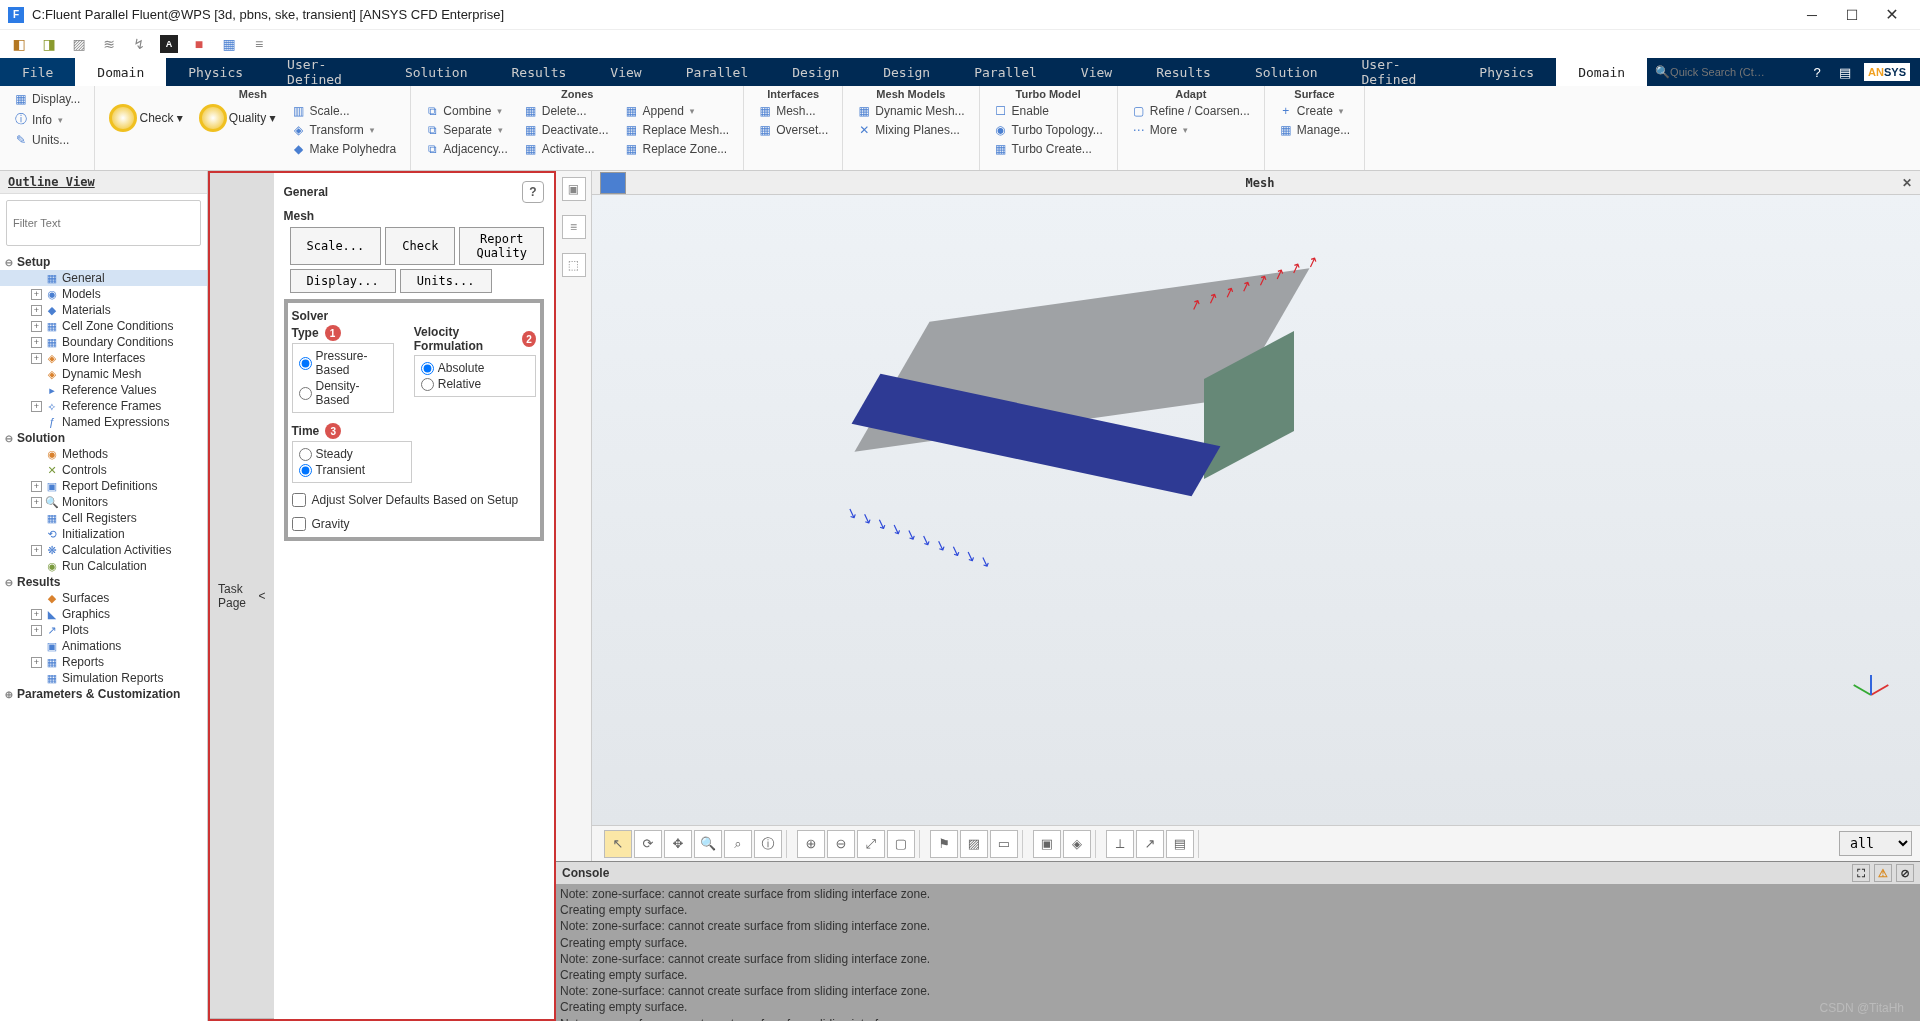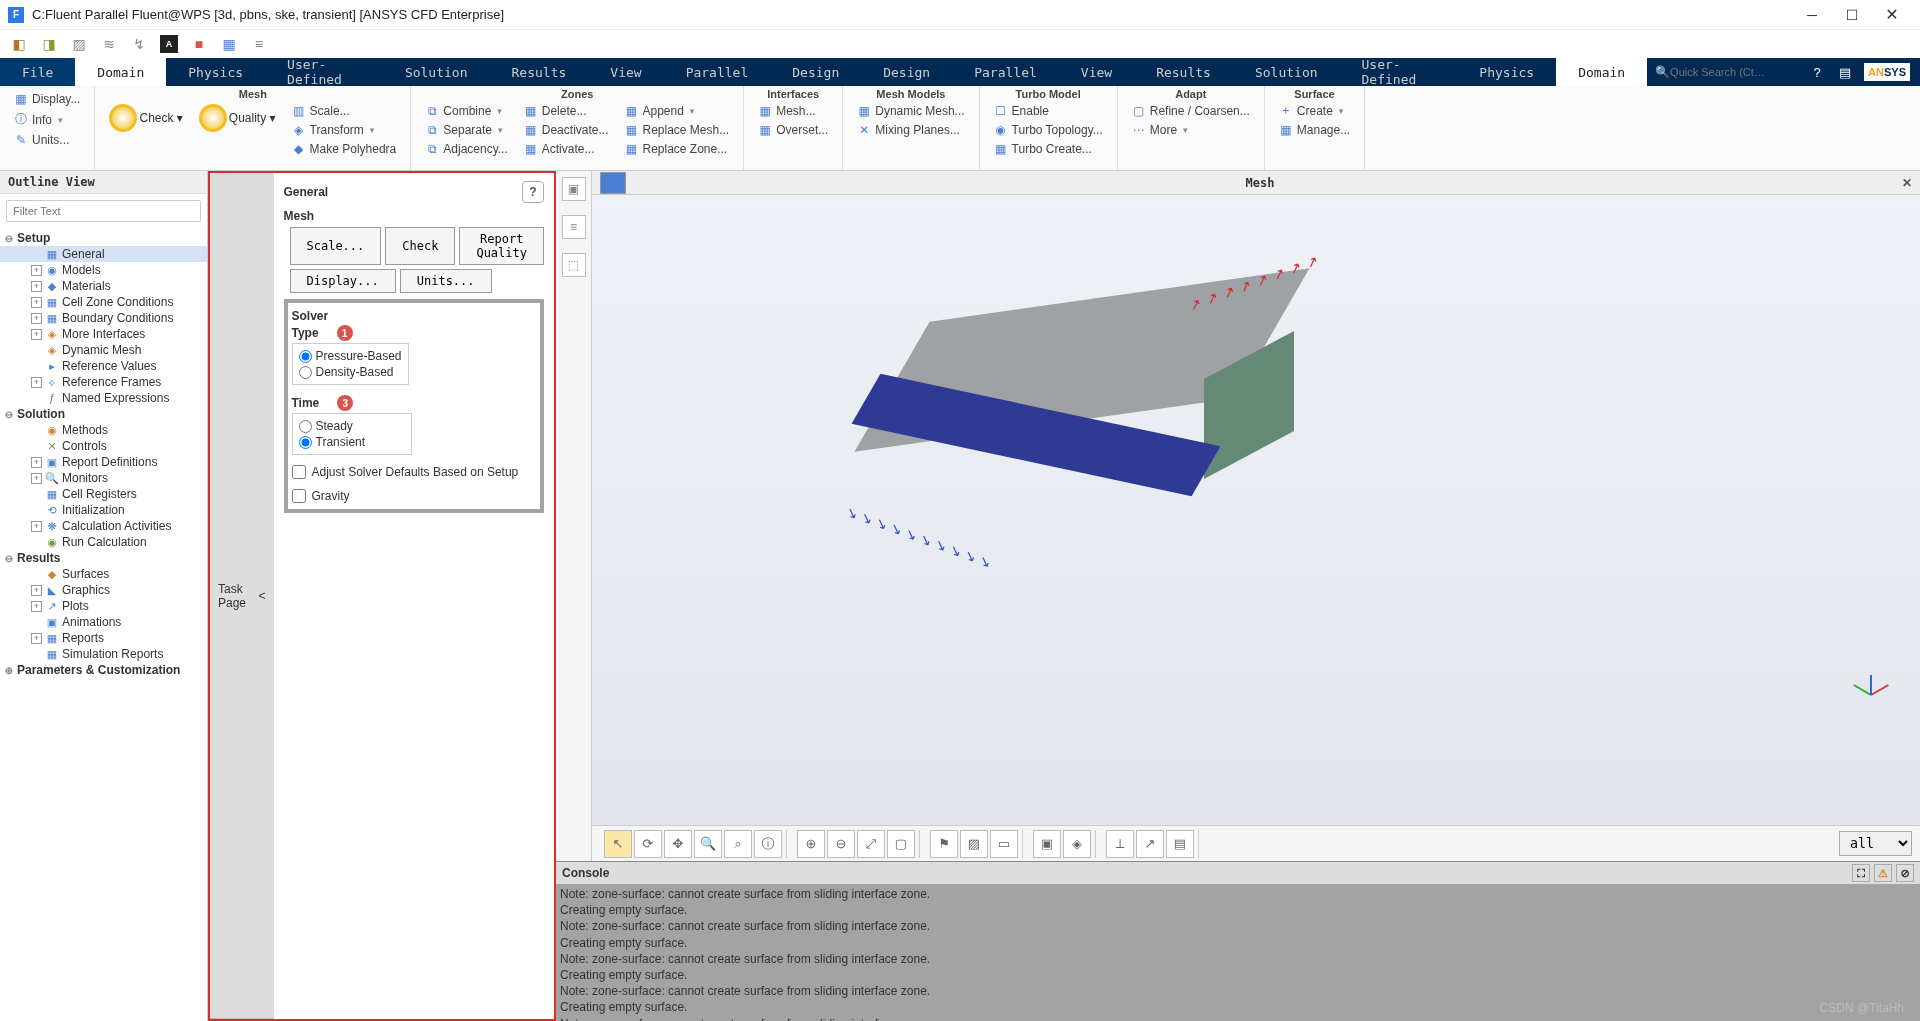--- a/index.html
+++ b/index.html
@@ -43,23 +43,23 @@
 .rg-col { display: flex; flex-direction: column; gap: 1px; justify-content:flex-start;}
 .rg-btn { display: flex; align-items: center; gap: 4px; padding: 2px 6px; white-space: nowrap; color: #444;}
 .rg-btn .caret { color:#888; font-size:9px; margin-left:2px;}
 .rg-ico { width:14px; text-align:center; color:#4a7fd1;}
 .rg-big { display:flex; align-items:center; padding:2px 6px; gap:2px;}
 .rg-big .big-ico { width:28px; height:28px; border:3px solid #f0c020; border-radius:50%; background:radial-gradient(#fff,#f0c020);}
 
 
 .main { display: flex; height: calc(1021px - 30px - 28px - 28px - 85px); }
 .outline { width: 208px; border-right: 1px solid #ccc; background: #fff; display:flex; flex-direction:column;}
-.outline-hdr { padding: 4px 8px; background: #eee; font-family: monospace; font-size: 12px; font-weight:bold; border-bottom:1px solid #ddd;}
+.outline-hdr { padding: 4px 8px; background: #eee; font-family: monospace; font-size: 12px; font-weight:bold; border-bottom:1px solid #ddd;text-decoration:underline;}
 .filter { margin: 6px; }
-.filter input { width: 100%; padding: 4px 6px; border: 1px solid #ccc; border-radius: 2px; font-size:11px;}
+.filter input { width: 100%; padding: 16px 6px; border: 1px solid #ccc; border-radius: 2px; font-size:11px;}
 .tree { overflow-y: auto; flex:1; padding:2px 0;}
 .tnode { display: flex; align-items: center; padding: 1px 4px; gap: 3px; font-size:12px;}
 .tnode .exp { width: 10px; text-align:center; color:#888; font-size:10px;}
 .tnode .plus { width:11px; height:11px; border:1px solid #999; font-size:9px; line-height:9px; text-align:center; color:#666;}
 .tnode .tico { width:14px; text-align:center; font-size:11px;}
 .tnode.l0 { padding-left:4px; font-weight:bold;}
 .tnode.l1 { padding-left:18px;}
 .tnode.l2 { padding-left:32px;}
 .tnode.sel { background:#d4e3f4;}
 .tico.blue{color:#4a7fd1;} .tico.orange{color:#d9822e;} .tico.green{color:#7a9a3e;}
@@ -70,21 +70,21 @@
 .tp-body { padding: 8px 10px; font-family: monospace; font-size:12px;}
 .tp-section-title { font-weight:bold; margin-bottom:6px; display:flex; justify-content:space-between; align-items:center;}
 .tp-help { width:22px; height:22px; border:1px solid #aaa; border-radius:4px; display:flex; align-items:center; justify-content:center; font-weight:bold; color:#555;}
 .tp-mesh-label { font-weight:bold; margin:6px 0 4px;}
 .tp-btnrow { display:flex; gap:4px; margin-bottom:4px; padding-left:6px;}
 .tp-btn { border:1px solid #999; padding:4px 16px; background:#f5f5f5; font-family:monospace; font-size:12px;}
 .solver-box { border:4px solid #a3a3a3; margin-top:6px; padding:6px 4px; position:relative;}
 .solver-title { font-weight:bold; margin-bottom:2px;}
 .solver-row { display:flex; gap:20px;}
 .solver-group { }
-.sg-label { font-weight:bold; display:flex; align-items:center; gap:18px;}
+.sg-label { font-weight:bold; display:flex; align-items:center; gap:6px;}
 .sg-opts { border:1px solid #ccc; padding:4px 6px; margin-top:2px;}
 .sg-opt { display:flex; align-items:center; gap:4px; padding:1px 0;}
 .sg-opt input[type=radio]{margin:0;}
 .annot { width:16px; height:16px; background:#d9534f; color:#fff; border-radius:50%; font-size:10px; font-weight:bold; display:inline-flex; align-items:center; justify-content:center;}
 .tp-check { display:flex; align-items:center; gap:6px; margin-top:10px;}
 .tp-check input{ width:14px; height:14px;}
 
 
 .vpcol { flex:1; display:flex; flex-direction:column; background:#fafafa;}
 .vtabs { display:flex; align-items:center; height:24px; background:#eee; border-bottom:1px solid #ccc;}
@@ -461,20 +461,30 @@
           <div class="solver-group">
             <div class="sg-label">
                 <span>Type</span>
                 <span class="annot">1</span>
               </div>
             <div class="sg-opts" id="type-opts">
                 <label class="sg-opt"><input type="radio" name="solver-type" checked="" style=""> Pressure-Based</label>
                 <label class="sg-opt"><input type="radio" name="solver-type" style=""> Density-Based</label>
               </div>
           </div>
+          <div class="solver-group">
+            <div class="sg-label">
+                <span>Velocity Formulation</span>
+                <span class="annot">2</span>
+              </div>
+            <div class="sg-opts" id="vel-opts">
+                <label class="sg-opt"><input type="radio" name="solver-vel" checked="" style=""> Absolute</label>
+                <label class="sg-opt"><input type="radio" name="solver-vel" style=""> Relative</label>
+              </div>
+          </div>
         </div>
         <div style="margin-top:10px;">
           <div class="sg-label">
               <span>Time</span>
               <span class="annot">3</span>
             </div>
           <div class="sg-opts" id="time-opts" style="width:120px;">
               <label class="sg-opt"><input type="radio" name="solver-time" style=""> Steady</label>
               <label class="sg-opt"><input type="radio" name="solver-time" checked="" style=""> Transient</label>
             </div>

